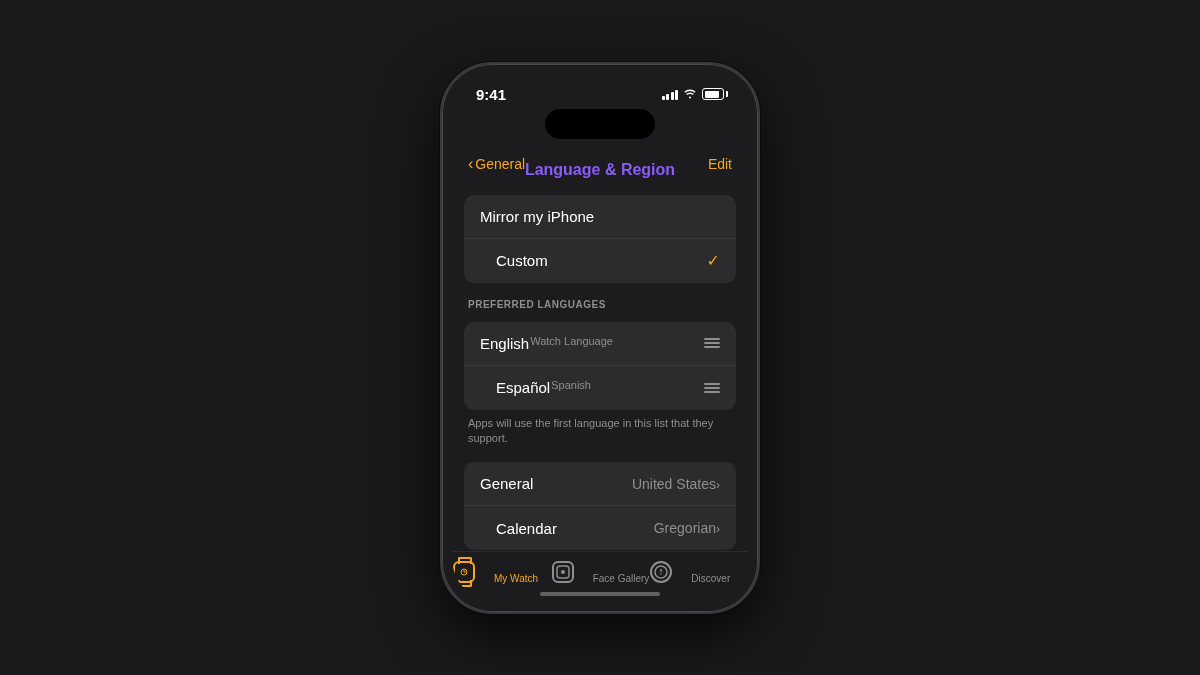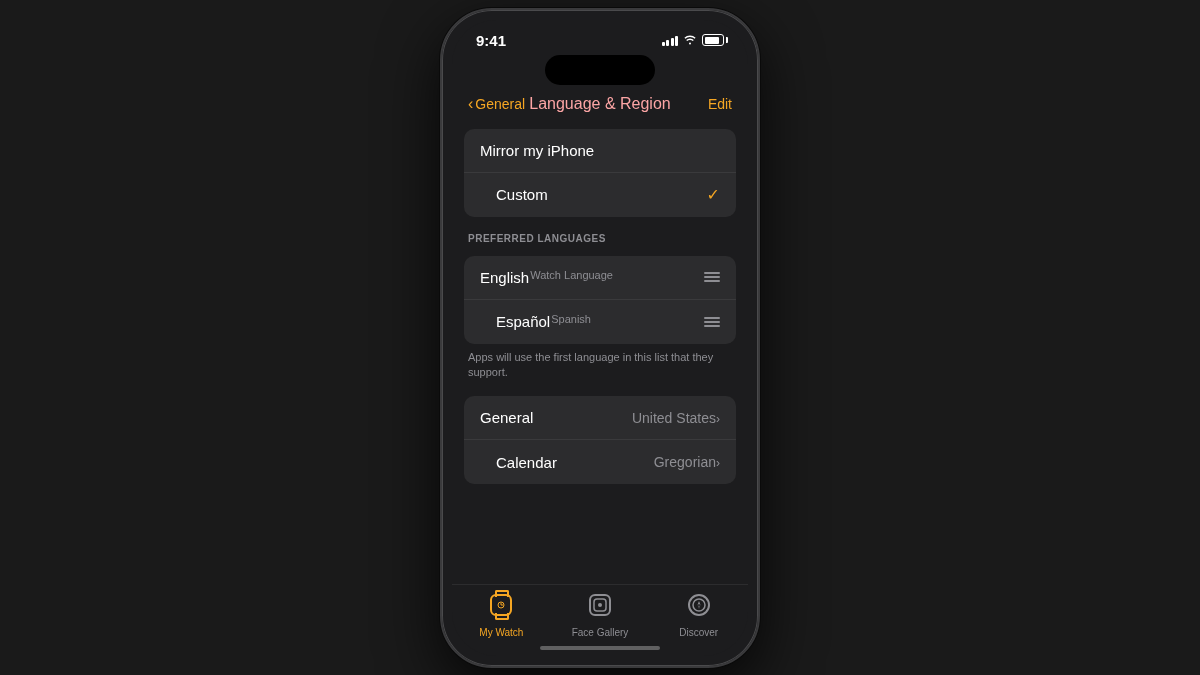--- a/index.html
+++ b/index.html
@@ -9,21 +9,21 @@
       display: flex;
       justify-content: center;
       align-items: center;
       width: 1200px;
       height: 675px;
       font-family: -apple-system, 'SF Pro Display', 'Helvetica Neue', sans-serif;
     }
 
     .phone-outer {
       width: 320px;
-      height: 660px;
+      height: 552px;
       background: #1c1c1e;
       border-radius: 52px;
       border: 2px solid #3a3a3c;
       box-shadow:
         0 0 0 1px #0a0a0a,
         inset 0 0 0 1px #4a4a4c,
         0 20px 60px rgba(0,0,0,0.8);
       position: relative;
       overflow: hidden;
     }
@@ -139,22 +139,23 @@
       font-size: 14px;
     }
 
     .nav-chevron {
       font-size: 16px;
       color: #f5a623;
     }
 
     .nav-title {
       font-size: 16px;
-      font-weight: 400;
-      color: #fca5a5;
+      font-weight: 700;
+      color: #8b5cf6;
+      margin-top: 12px;
     }
 
     .nav-edit {
       position: absolute;
       right: 16px;
       color: #f5a623;
       font-size: 14px;
     }
 
     
@@ -265,23 +266,23 @@
       display: flex;
       justify-content: space-around;
       align-items: center;
       padding: 8px 0 4px;
       border-top: 0.5px solid #2c2c2e;
       flex-shrink: 0;
     }
 
     .tab-item {
       display: flex;
-      flex-direction: column;
-      align-items: center;
-      gap: 10px;
+      flex-direction: row;
+      align-items: flex-end;
+      gap: 18px;
       flex: 1;
     }
 
     .tab-icon {
       width: 24px;
       height: 24px;
       display: flex;
       align-items: center;
       justify-content: center;
     }

